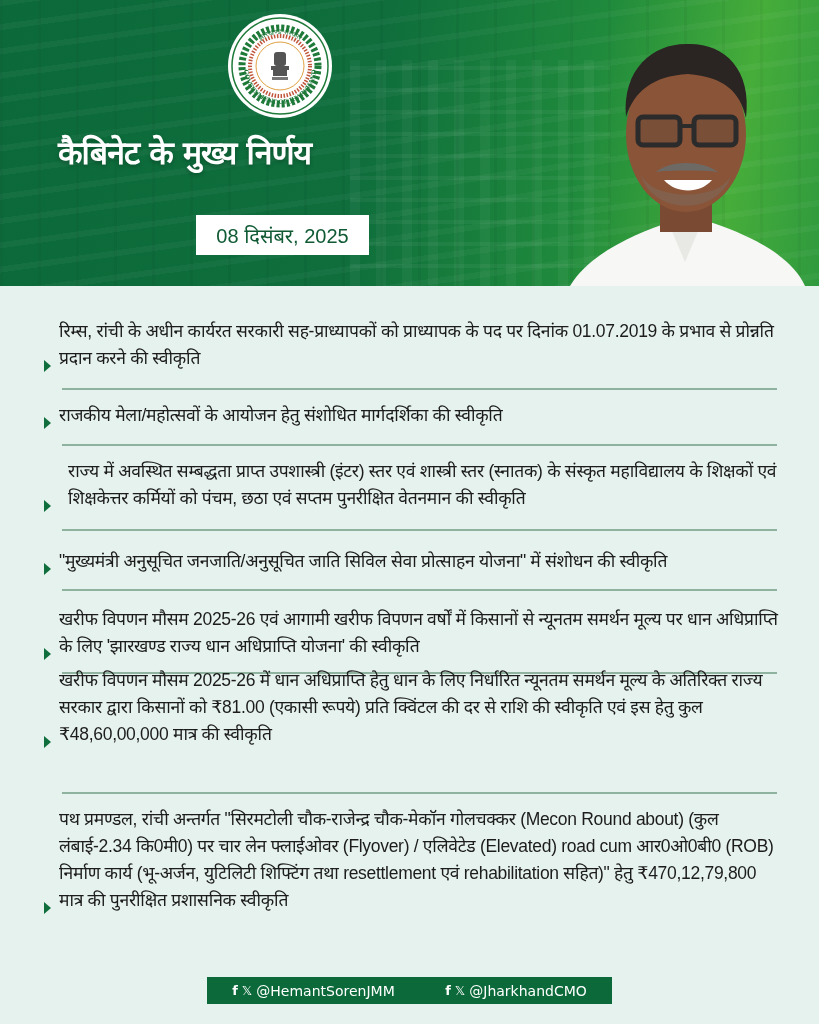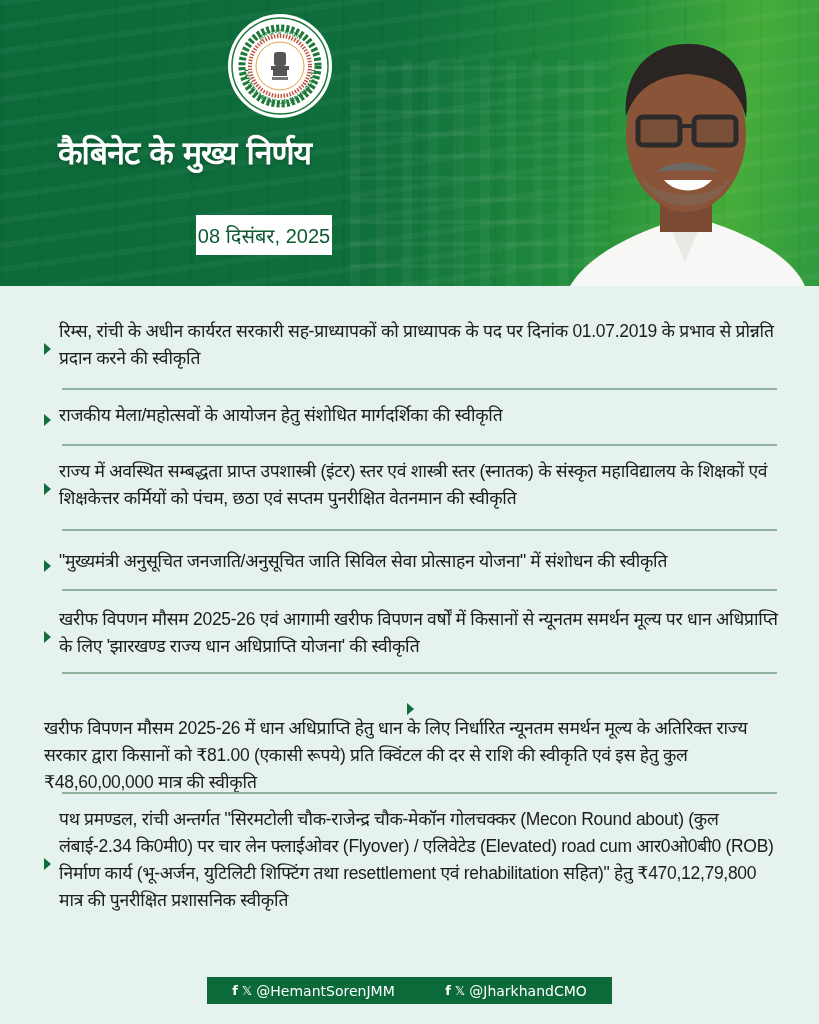--- a/index.html
+++ b/index.html
@@ -36,40 +36,40 @@
   }
   .emblem svg { width: 100px; height: 100px; }
   .title {
     position: absolute; left: 58px; top: 130px;
     font-family: "DejaVu Sans", sans-serif; font-weight: bold;
     font-size: 32px; color: #ffffff; letter-spacing: -1px;
     text-shadow: 0 2px 4px rgba(0,0,0,0.25);
     white-space: nowrap;
   }
   .date-box {
-    position: absolute; left: 196px; top: 215px; width: 136px; height: 40px;
+    position: absolute; left: 196px; top: 215px; width: 173px; height: 40px;
     background: #ffffff;
     display: flex; align-items: center; justify-content: center;
     font-size: 20px; color: #0f5a33;
     font-family: "Liberation Sans", sans-serif;
     white-space: nowrap;
   }
   
   .portrait {
     position: absolute; left: 560px; top: 22px; width: 250px; height: 264px;
   }
   .portrait svg { width: 100%; height: 100%; }
 
   
   .content {
     position: absolute; left: 0; top: 286px; width: 819px; height: 680px;
   }
   .item {
     position: absolute; left: 44px; width: 740px;
-    display: flex; align-items: center;
+    display: flex; align-items: flex-end;
   }
   .bullet {
     flex: 0 0 auto;
     width: 0; height: 0; margin-top: 8px; margin-right: 8px;
     border-top: 6px solid transparent; border-bottom: 6px solid transparent;
     border-left: 7px solid #0f6e3c;
   }
   .item-text {
     font-family: "Liberation Sans", "DejaVu Sans", sans-serif;
     font-size: 17.5px; line-height: 27px; color: #1c1c1c;
@@ -158,39 +158,39 @@
     <p class="item-text">रिम्स, रांची के अधीन कार्यरत सरकारी सह-प्राध्यापकों को प्राध्यापक के पद पर दिनांक 01.07.2019 के प्रभाव से प्रोन्नति प्रदान करने की स्वीकृति</p>
   </div>
   <div class="sep" style="top: 102px;"></div>
 
   <div class="item" style="top: 116px;">
     <span class="bullet"></span>
     <p class="item-text">राजकीय मेला/महोत्सवों के आयोजन हेतु संशोधित मार्गदर्शिका की स्वीकृति</p>
   </div>
   <div class="sep" style="top: 158px;"></div>
 
-  <div class="item" style="top: 172px;">
+  <div class="item" style="top: 172px; gap: 9px;">
     <span class="bullet"></span>
     <p class="item-text">राज्य में अवस्थित सम्बद्धता प्राप्त उपशास्त्री (इंटर) स्तर एवं शास्त्री स्तर (स्नातक) के संस्कृत महाविद्यालय के शिक्षकों एवं शिक्षकेत्तर कर्मियों को पंचम, छठा एवं सप्तम पुनरीक्षित वेतनमान की स्वीकृति</p>
   </div>
   <div class="sep" style="top: 243px;"></div>
 
   <div class="item" style="top: 262px;">
     <span class="bullet"></span>
     <p class="item-text">"मुख्यमंत्री अनुसूचित जनजाति/अनुसूचित जाति सिविल सेवा प्रोत्साहन योजना" में संशोधन की स्वीकृति</p>
   </div>
   <div class="sep" style="top: 303px;"></div>
 
   <div class="item" style="top: 320px;">
     <span class="bullet"></span>
     <p class="item-text">खरीफ विपणन मौसम 2025-26 एवं आगामी खरीफ विपणन वर्षों में किसानों से न्यूनतम समर्थन मूल्य पर धान अधिप्राप्ति के लिए 'झारखण्ड राज्य धान अधिप्राप्ति योजना' की स्वीकृति</p>
   </div>
   <div class="sep" style="top: 386px;"></div>
 
-  <div class="item" style="top: 409px; flex-direction: column;">
+  <div class="item" style="top: 381px;">
     <span class="bullet"></span>
     <p class="item-text">खरीफ विपणन मौसम 2025-26 में धान अधिप्राप्ति हेतु धान के लिए निर्धारित न्यूनतम समर्थन मूल्य के अतिरिक्त राज्य सरकार द्वारा किसानों को ₹81.00 (एकासी रूपये) प्रति क्विंटल की दर से राशि की स्वीकृति एवं इस हेतु कुल ₹48,60,00,000 मात्र की स्वीकृति</p>
   </div>
   <div class="sep" style="top: 506px;"></div>
 
   <div class="item" style="top: 520px;">
     <span class="bullet"></span>
     <p class="item-text">पथ प्रमण्डल, रांची अन्तर्गत "सिरमटोली चौक-राजेन्द्र चौक-मेकॉन गोलचक्कर (Mecon Round about) (कुल लंबाई-2.34 कि0मी0) पर चार लेन फ्लाईओवर (Flyover) / एलिवेटेड (Elevated) road cum आर0ओ0बी0 (ROB) निर्माण कार्य (भू-अर्जन, युटिलिटी शिफ्टिंग तथा resettlement एवं rehabilitation सहित)" हेतु ₹470,12,79,800 मात्र की पुनरीक्षित प्रशासनिक स्वीकृति</p>
   </div>
 </div>

